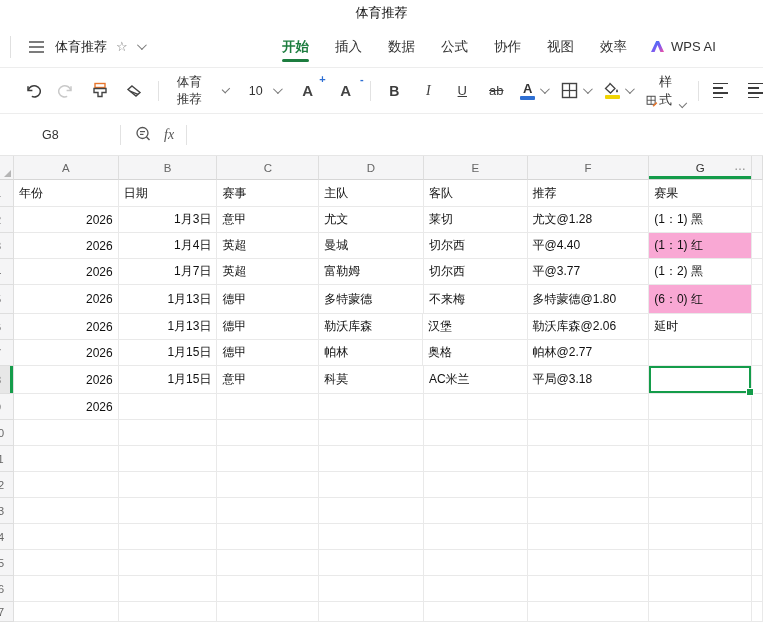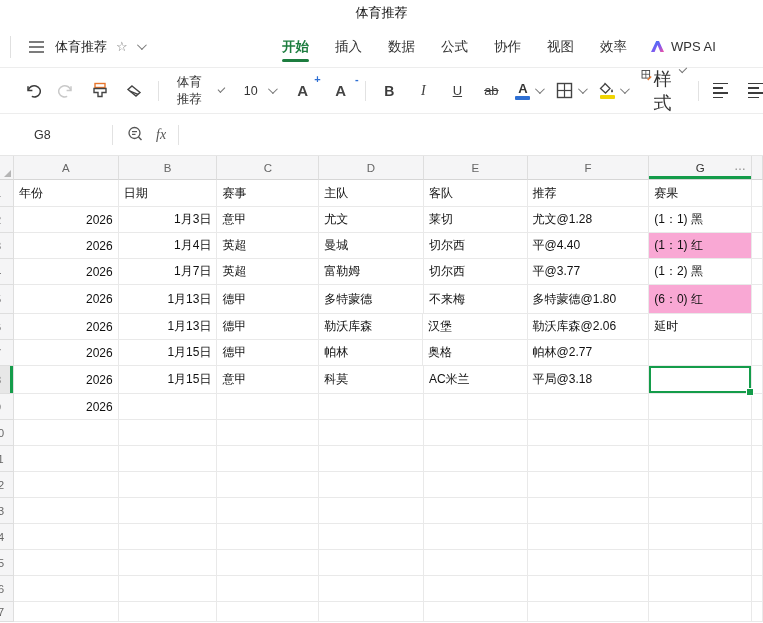--- a/index.html
+++ b/index.html
@@ -39,28 +39,28 @@
   .sup-mark { position:absolute; top:-5px; right:-8px; font-size:11px; font-weight:bold; color:#2e6fd3; }
   .fmt-b { font-weight:bold; font-size:14px; }
   .fmt-i { font-style:italic; font-family:"Liberation Serif", serif; font-size:14px; }
   .fmt-u { text-decoration:underline; font-size:13px; }
   .fmt-s { text-decoration:line-through; font-size:13px; }
   .color-btn { display:flex; flex-direction:column; align-items:center; gap:1px; cursor:pointer; }
   .color-btn .letter { font-size:13px; font-weight:bold; line-height:13px; color:#333; }
   .bar-blue { width:15px; height:4px; background:#2e6fd3; border-radius:1px; }
   .bar-yellow { width:15px; height:4px; background:#f0d404; border-radius:1px; }
   .with-chev { display:flex; align-items:center; gap:5px; cursor:pointer; }
-  .style-btn { display:flex; align-items:flex-start; gap:1px; font-size:18px; color:#333; cursor:pointer; }
+  .style-btn { display:flex; align-items:flex-end; gap:1px; font-size:13px; color:#333; cursor:pointer; }
   .align-icon { display:flex; flex-direction:column; gap:3px; cursor:pointer; }
   .align-icon i { display:block; height:1.6px; background:#3c3c3c; }
 
   
   .formulabar { height:42px; display:flex; align-items:center; border-bottom:1px solid #e6e6e6; }
   .namebox { width:112px; display:flex; align-items:center; padding-left:34px;
-    font-size:12.5px; color:#333; height:100%; }
+    font-size:12.5px; color:#333; height:100%;margin-left:8px; }
   .fbar-sep { width:1px; height:20px; background:#e2e2e2; }
   .fx { font-family:"Liberation Serif", serif; font-style:italic; font-size:14px; color:#555;
     margin:0 12px; cursor:pointer; }
   .fbar-input { flex:1; height:100%; font-size:12px; color:#333; display:flex; align-items:center;
     padding-left:10px; }
   .fbar-icon { margin-left:14px; cursor:pointer; display:flex; align-items:center; }
 
   
   .sheet { position:relative; width:763px; }
   .row { display:flex; }

